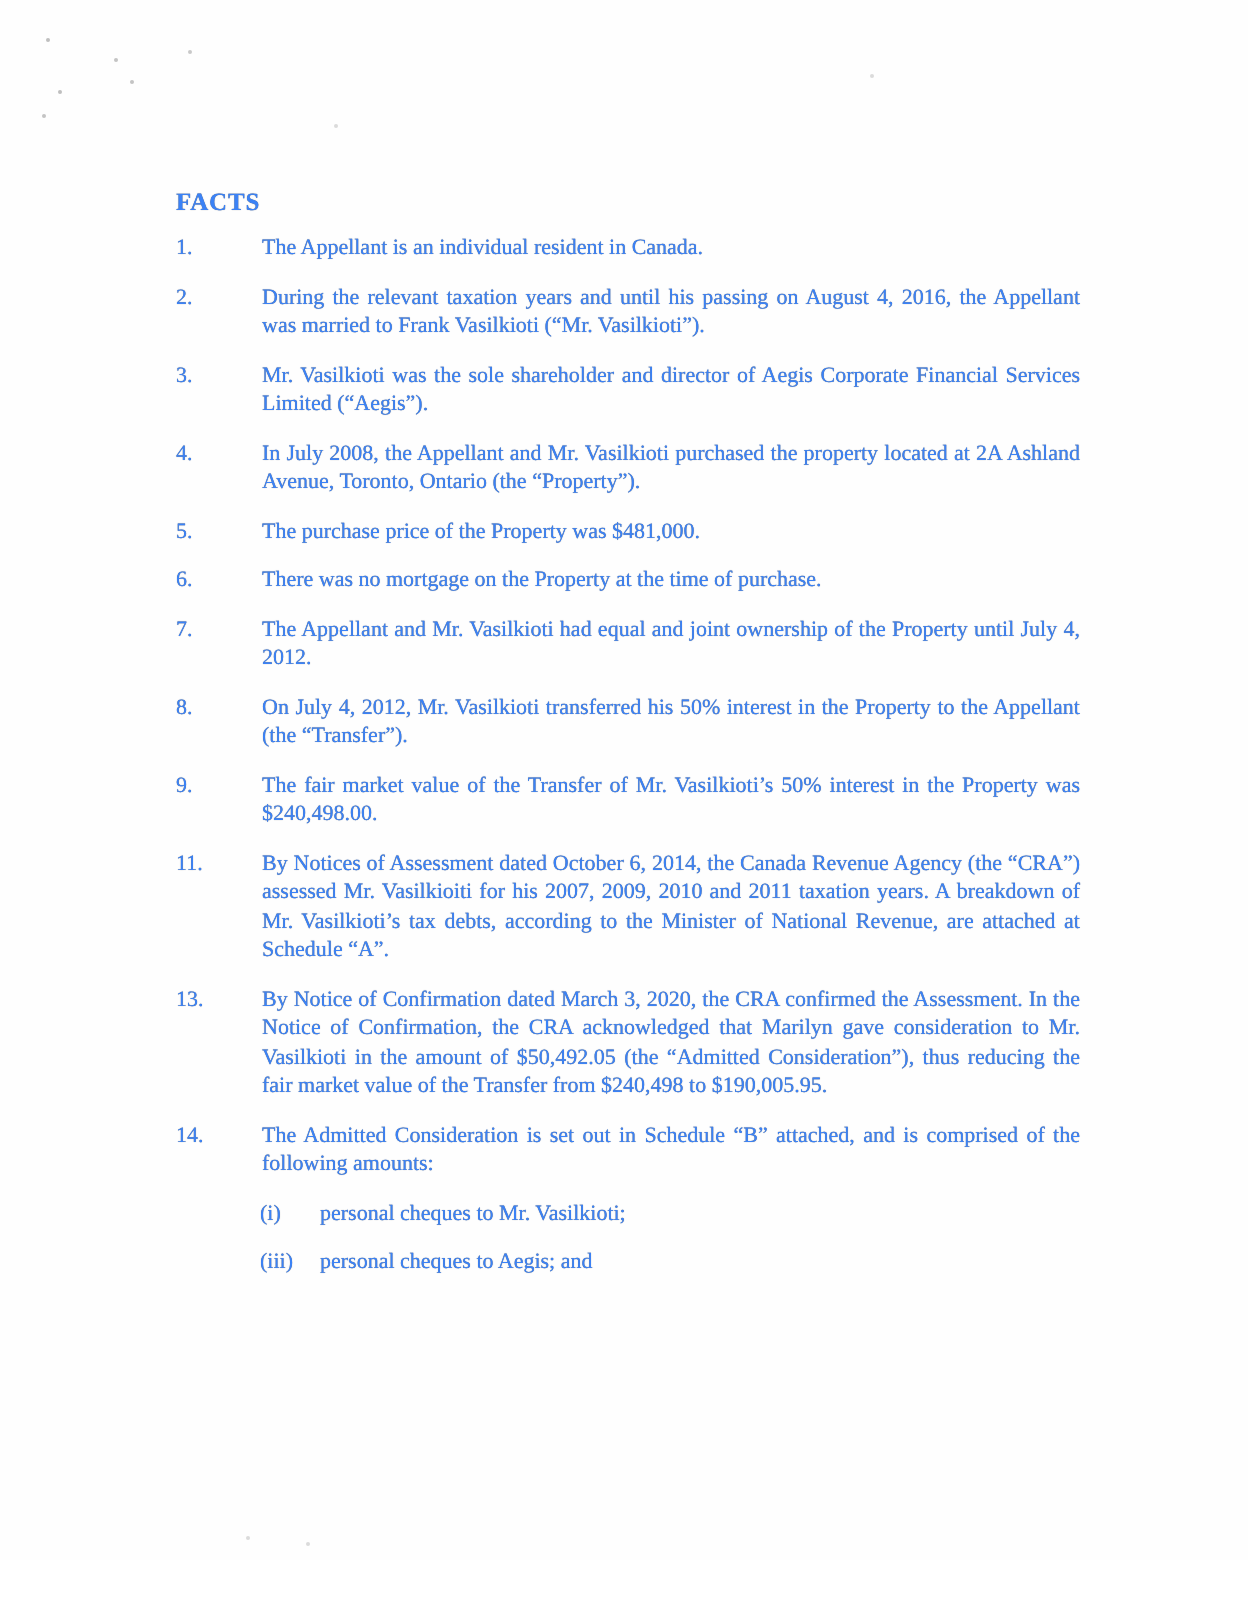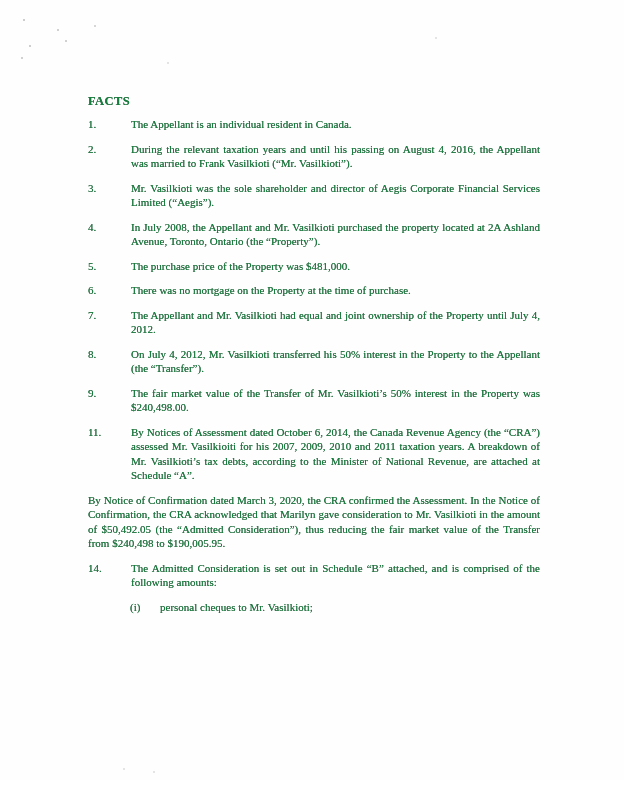--- a/index.html
+++ b/index.html
@@ -8,21 +8,21 @@
     background: #ffffff;
   }
   .page {
     position: relative;
     width: 624px;
     height: 780px;
     box-sizing: border-box;
     background: #fefefe;
     padding: 94px 84px 0 88px;
     font-family: "Liberation Serif", "DejaVu Serif", serif;
-    color: #15803d;
+    color: #3b82f6;
     overflow: hidden;
     text-shadow: 0 0 0.35px rgba(40,40,40,0.75);
   }
   .heading {
     font-size: 12.5px;
     line-height: 15px;
     font-weight: bold;
     letter-spacing: 0.4px;
     margin: 0 0 8px 0;
   }
@@ -108,24 +108,29 @@
       </div>
       <div class="para">
         <span class="num">9.</span>
         <span class="body"><span>The fair market value of the Transfer of Mr. Vasilkioti’s 50% interest in the Property was $240,498.00.</span></span>
       </div>
       <div class="para">
         <span class="num">11.</span>
         <span class="body"><span>By Notices of Assessment dated October 6, 2014, the Canada Revenue Agency (the “</span><span class="bold">CRA</span><span>”) assessed Mr. Vasilkioiti for his 2007, 2009, 2010 and 2011 taxation years. A breakdown of Mr. Vasilkioti’s tax debts, according to the Minister of National Revenue, are attached at Schedule “A”.</span></span>
       </div>
       <div class="para">
+        <span class="num">13.</span>
         <span class="body"><span>By Notice of Confirmation dated March 3, 2020, the CRA confirmed the Assessment. In the Notice of Confirmation, the CRA acknowledged that Marilyn gave consideration to Mr. Vasilkioti in the amount of $50,492.05 (the “</span><span class="bold">Admitted Consideration</span><span>”), thus reducing the fair market value of the Transfer from $240,498 to $190,005.95.</span></span>
       </div>
       <div class="para">
         <span class="num">14.</span>
         <span class="body"><span>The Admitted Consideration is set out in Schedule “B” attached, and is comprised of the following amounts:</span></span>
       </div>
       <div class="para sub">
         <span class="num">(i)</span>
         <span class="body"><span>personal cheques to Mr. Vasilkioti;</span></span>
       </div>
+      <div class="para sub">
+        <span class="num">(iii)</span>
+        <span class="body"><span>personal cheques to Aegis; and</span></span>
+      </div>
     </div>
 </div>
 
 </body></html>

